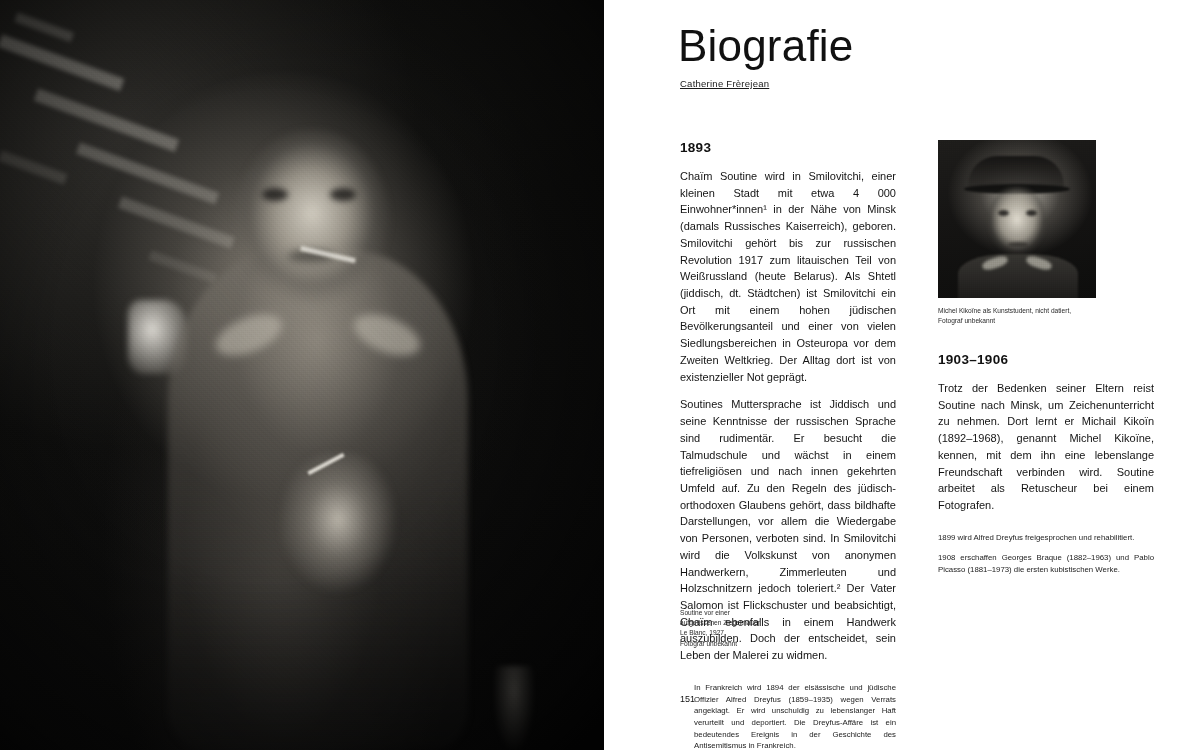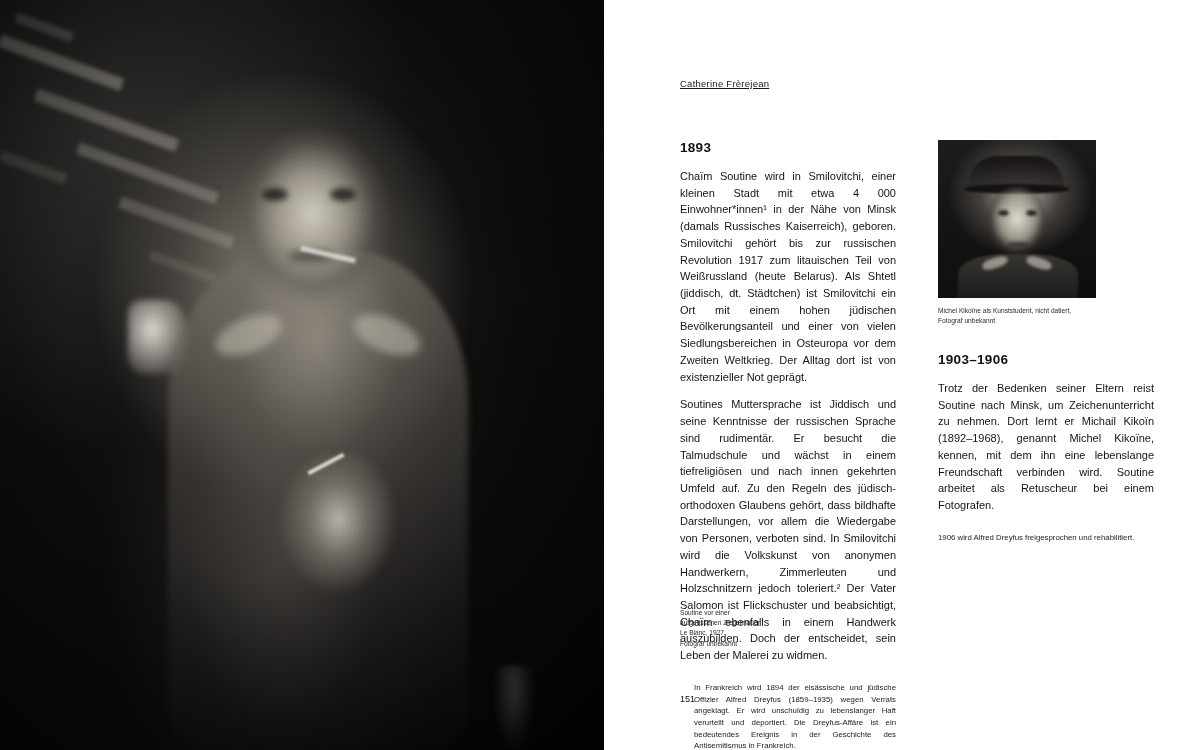--- a/index.html
+++ b/index.html
@@ -337,20 +337,21 @@
       <div class="hand"></div>
       <div class="cig2"></div>
       <div class="stand"></div>
       <div class="grain"></div>
       <div class="vignette"></div>
     </div>
   </div>
 
   <div class="right-page">
 
+    <div class="title">Biografie</div>
     <div class="subtitle">Catherine Frèrejean</div>
 
     <div class="col-left">
       <div class="year">1893</div>
       <p class="body">Chaïm Soutine wird in Smilovitchi, einer kleinen Stadt mit etwa 4 000 Einwohner*innen¹ in der Nähe von Minsk (damals Russisches Kaiserreich), geboren. Smilovitchi gehört bis zur russischen Revolution 1917 zum litauischen Teil von Weißrussland (heute Belarus). Als Shtetl (jiddisch, dt. Städtchen) ist Smilovitchi ein Ort mit einem hohen jüdischen Bevölkerungsanteil und einer von vielen Siedlungsbereichen in Osteuropa vor dem Zweiten Weltkrieg. Der Alltag dort ist von existenzieller Not geprägt.</p>
       <p class="body">Soutines Muttersprache ist Jiddisch und seine Kenntnisse der russischen Sprache sind rudimentär. Er besucht die Talmudschule und wächst in einem tiefreligiösen und nach innen gekehrten Umfeld auf. Zu den Regeln des jüdisch-orthodoxen Glaubens gehört, dass bildhafte Darstellungen, vor allem die Wiedergabe von Personen, verboten sind. In Smilovitchi wird die Volkskunst von anonymen Handwerkern, Zimmerleuten und Holzschnitzern jedoch toleriert.² Der Vater Salomon ist Flickschuster und beabsichtigt, Chaïm ebenfalls in einem Handwerk auszubilden. Doch der entscheidet, sein Leben der Malerei zu widmen.</p>
       <div class="sidebox indent">
         <p>In Frankreich wird 1894 der elsässische und jüdische Offizier Alfred Dreyfus (1859–1935) wegen Verrats angeklagt. Er wird unschuldig zu lebenslanger Haft verurteilt und deportiert. Die Dreyfus-Affäre ist ein bedeutendes Ereignis in der Geschichte des Antisemitismus in Frankreich.</p>
       </div>
     </div>
@@ -370,21 +371,22 @@
 
     <div class="caption-right">
       <div>Michel Kikoïne als Kunststudent, nicht datiert,</div>
       <div>Fotograf unbekannt</div>
     </div>
 
     <div class="col-right-2">
       <div class="year">1903–1906</div>
       <p class="body">Trotz der Bedenken seiner Eltern reist Soutine nach Minsk, um Zeichenunterricht zu nehmen. Dort lernt er Michail Kikoïn (1892–1968), genannt Michel Kikoïne, kennen, mit dem ihn eine lebenslange Freundschaft verbinden wird. Soutine arbeitet als Retuscheur bei einem Fotografen.</p>
       <div class="sidebox">
-        <p>1906 wird Alfred Dreyfus freigesprochen und rehabilitiert.</p>
+        <p>1899 wird Alfred Dreyfus freigesprochen und rehabilitiert.</p>
+        <p>1908 erschaffen Georges Braque (1882–1963) und Pablo Picasso (1881–1973) die ersten kubistischen Werke.</p>
       </div>
     </div>
 
     <div class="caption-left">
       <div>Soutine vor einer</div>
       <div>aufgerissenen Ziegelmauer</div>
       <div>Le Blanc, 1927</div>
       <div>Fotograf unbekannt</div>
     </div>
 

